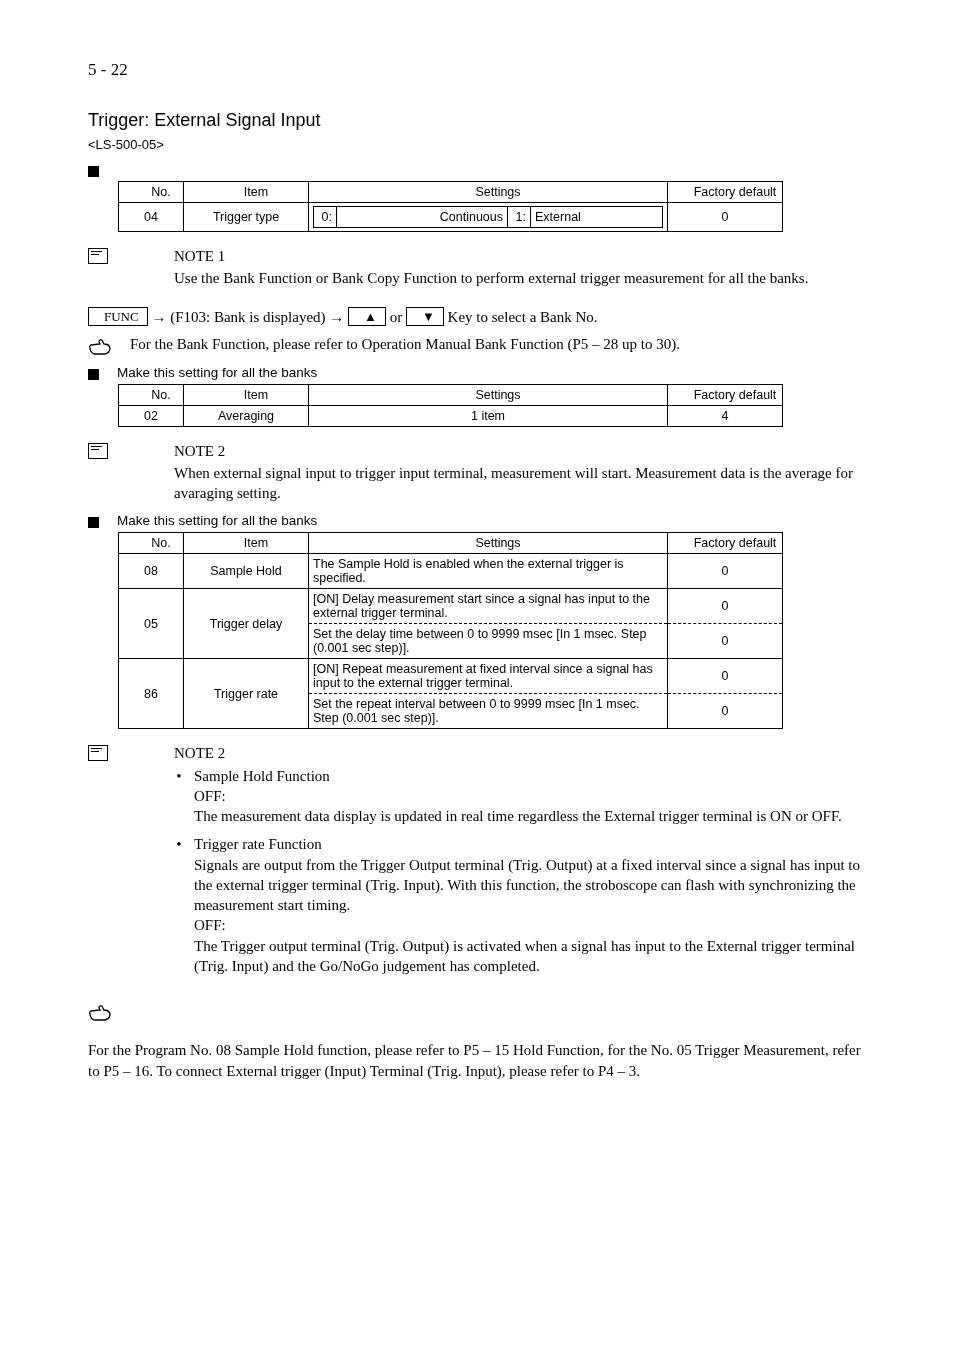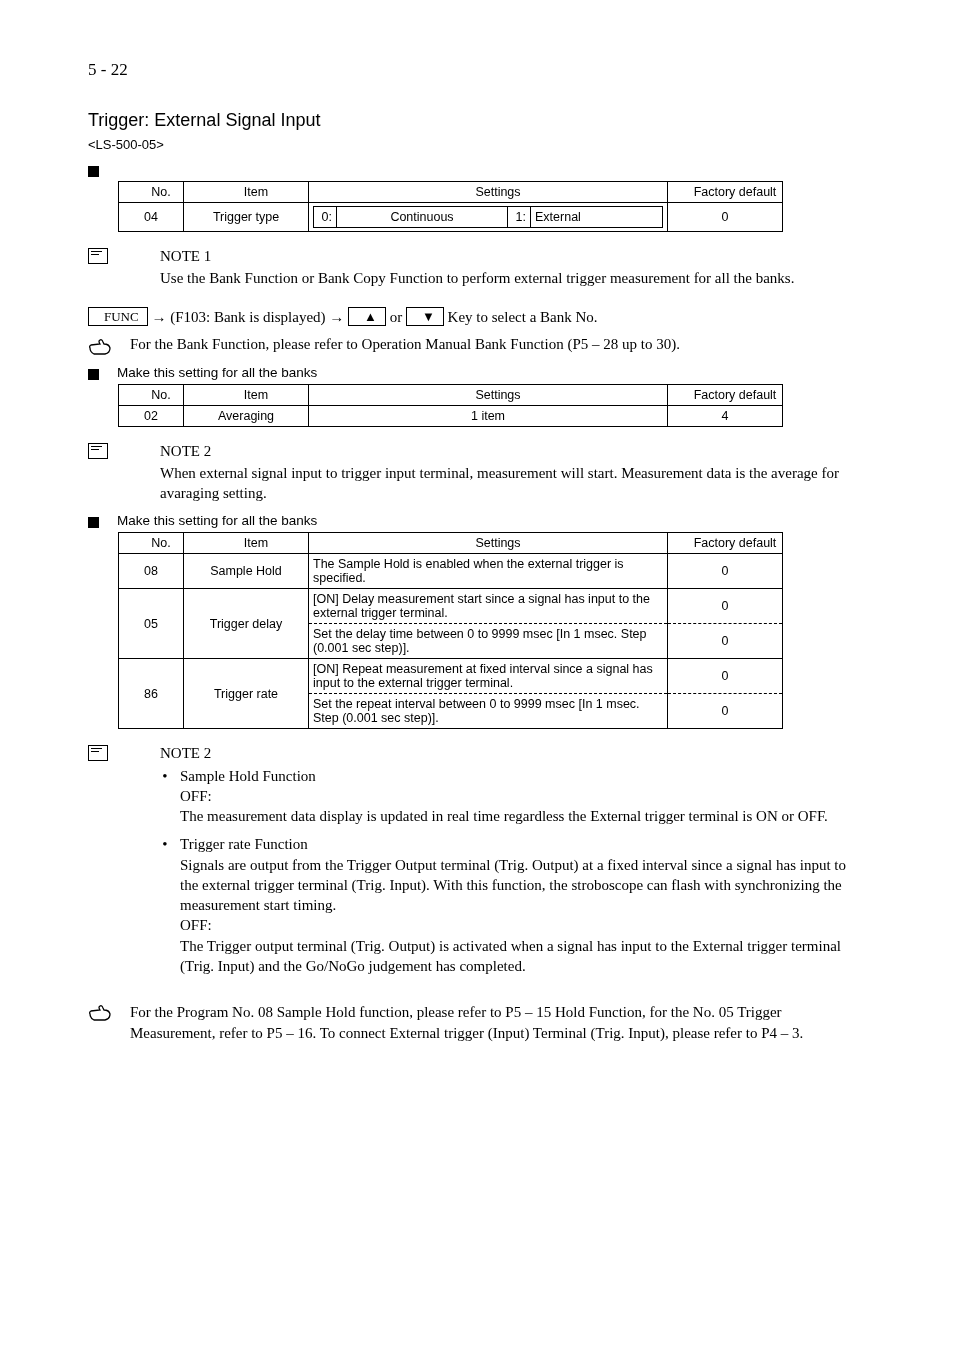--- a/index.html
+++ b/index.html
@@ -96,42 +96,42 @@
   .flowline {
     font-family: "Times New Roman", Times, serif;
     font-size: 15px;
     margin: 18px 0 8px 0;
   }
   .bank-note {
     font-family: "Times New Roman", Times, serif;
     font-size: 15px;
     margin: 2px 0 6px 0;
   }
-  .note-block { margin-left: 34px; font-size: 15px; line-height: 1.35; }
+  .note-block { margin-left: 48px; font-size: 15px; line-height: 1.35; }
   .note-head { margin-bottom: 2px; }
   .sub-bul { display: flex; gap: 10px; margin-top: 2px; }
   .sub-bul .dot { flex: none; width: 10px; text-align: center; }
   .inv {
     display:inline-block;
     font-family: Arial, sans-serif;
     font-size:10px;
     width:11px; height:14px;
     text-align:center;
     background:#fff; border:1px solid #000;
     color:#000;
     line-height:14px;
     vertical-align: -2px;
     font-weight:bold;
   }
   .split {
     border-collapse: collapse;
     width: 100%;
   }
   .split td { border: none; font-size: 12.5px; font-family: Arial, sans-serif; padding:0 2px; }
-  .foot-arrow { margin-top: 26px; display:flex; gap:18px; }
+  .foot-arrow { margin-top: 26px; display:flex; gap:18px;flex-direction:column; }
   .foot-text { font-size:15px; line-height:1.4; }
   .rowgap { height: 10px; }
   .title-inline { font-family: Arial, sans-serif; font-size: 13.5px; }
 </style>
 </head>
 <body>
 
 <div class="page">
   <div class="pnum">5 - 22</div>
 
@@ -151,21 +151,21 @@
       <th class="c-set">Factory default</th>
     </tr>
     <tr>
       <td>04</td>
       <td>Trigger type</td>
       <td>
         <table class="split">
               <tbody>
                 <tr>
           <td style="width:14px;text-align:right">0:</td>
-          <td style="width:49%;text-align:center;border-right:1px dotted #000">Continuous</td>
+          <td style="width:49%;text-align:right;border-right:1px dotted #000">Continuous</td>
           <td style="width:14px;text-align:right">1:</td>
           <td style="text-align:left">External</td>
         </tr>
               </tbody>
             </table>
       </td>
       <td>0</td>
     </tr>
   </tbody>
     </table>

